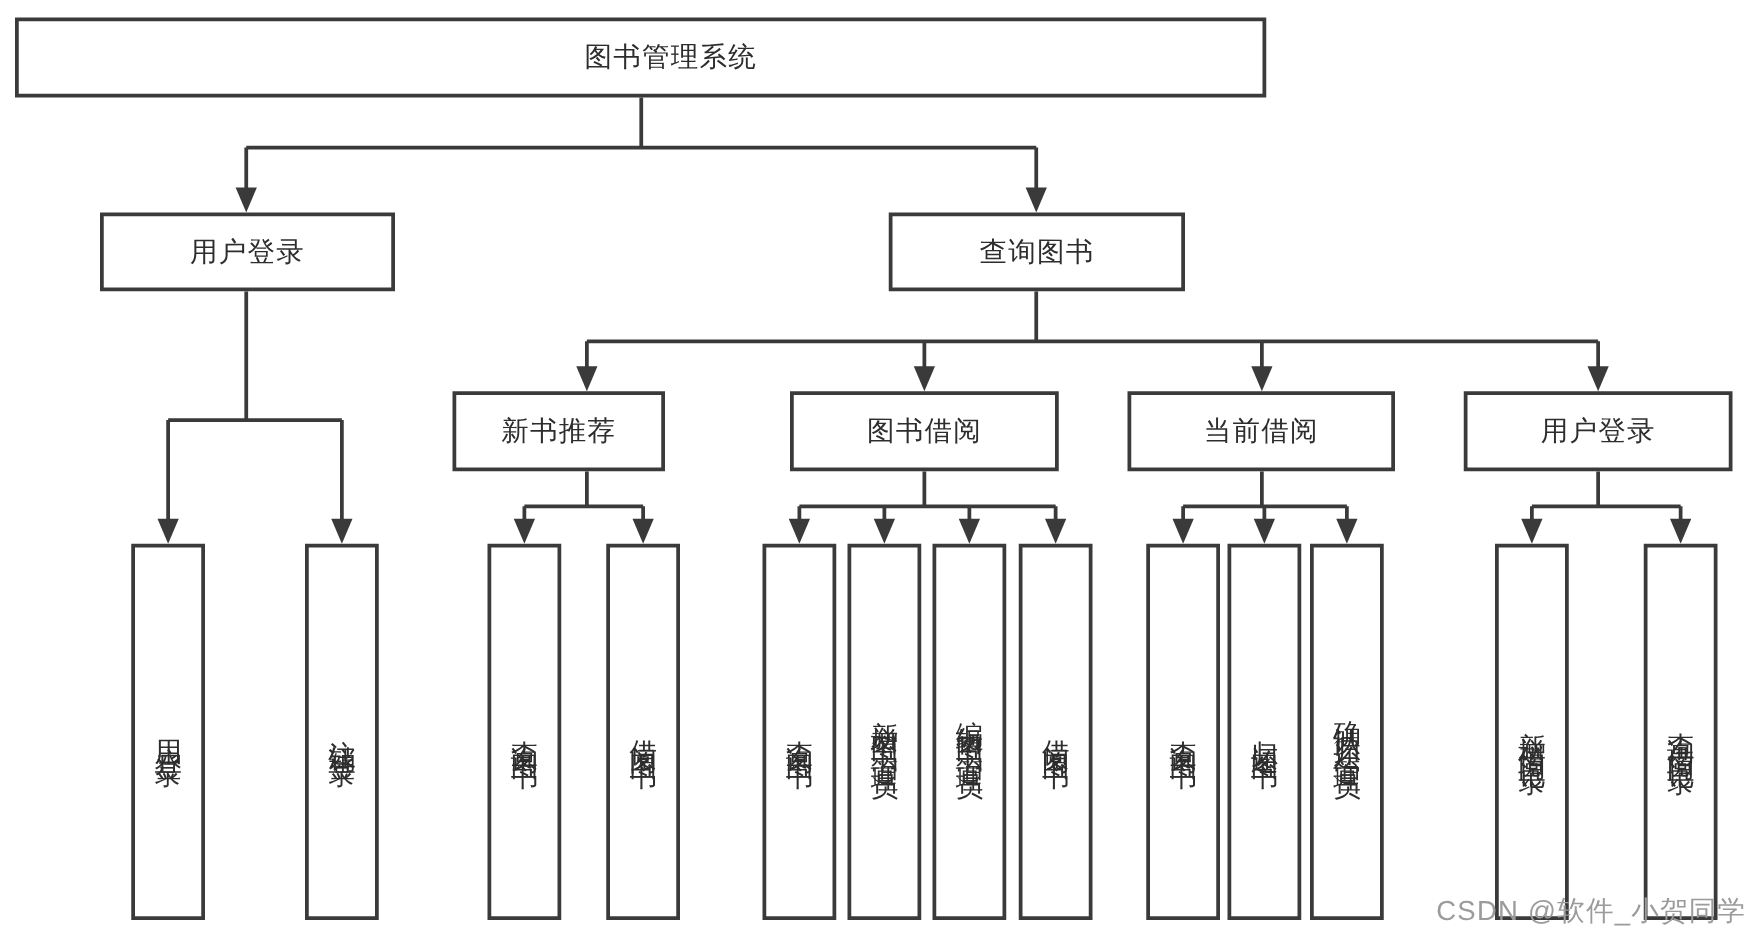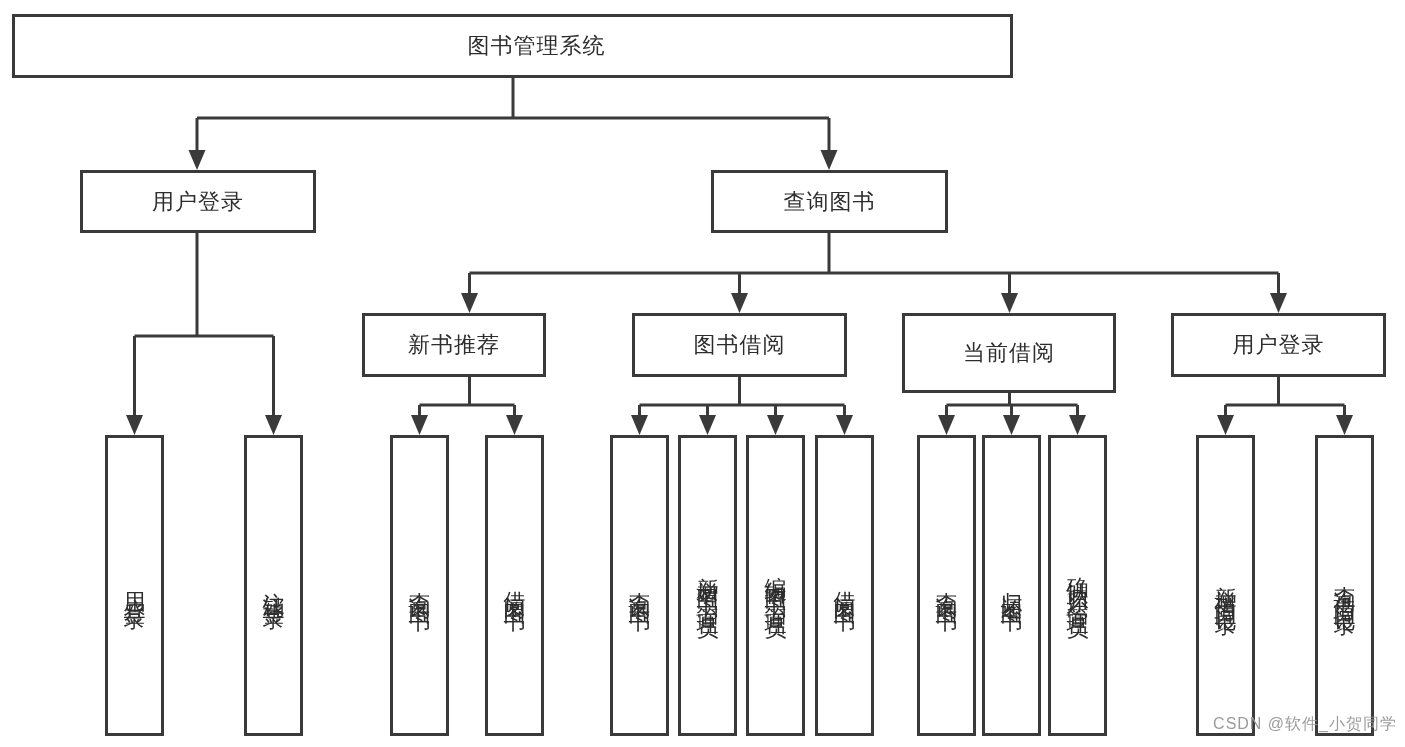--- a/index.html
+++ b/index.html
@@ -47,31 +47,31 @@
     letter-spacing: 6px;
     line-height: 1;
     overflow: hidden;
   }
   .watermark {
     position: absolute;
     right: 8px;
     top: 714px;
     z-index: 3;
     color: #9b9b9b;
-    font-size: 16px;
+    font-size: 22px;
     letter-spacing: 1px;
     white-space: nowrap;
   }
   
   .n-root    { left: 12px;   top: 14px;  width: 1001px; height: 64px; padding-left: 48px; }
   .n-login   { left: 80px;   top: 170px; width: 236px;  height: 63px; }
   .n-mgmt    { left: 711px;  top: 170px; width: 237px;  height: 63px; }
-  .n-rec     { left: 362px;  top: 313px; width: 184px;  height: 64px; }
+  .n-rec     { left: 362px;  top: 313px; width: 170px;  height: 64px; }
   .n-borrow  { left: 632px;  top: 313px; width: 215px;  height: 64px; font-family: Liberation Serif, serif; }
-  .n-current { left: 902px;  top: 313px; width: 214px;  height: 80px; }
+  .n-current { left: 902px;  top: 313px; width: 214px;  height: 64px; }
   .n-record  { left: 1171px; top: 313px; width: 215px;  height: 64px; }
   .leaf { top: 435px; width: 59px; height: 301px; }
   .n-l1  { left: 105px; }
   .n-l2  { left: 244px; }
   .n-r1  { left: 390px; }
   .n-r2  { left: 485px; }
   .n-b1  { left: 610px; }
   .n-b2  { left: 678px; }
   .n-b3  { left: 746px; }
   .n-b4  { left: 815px; }

